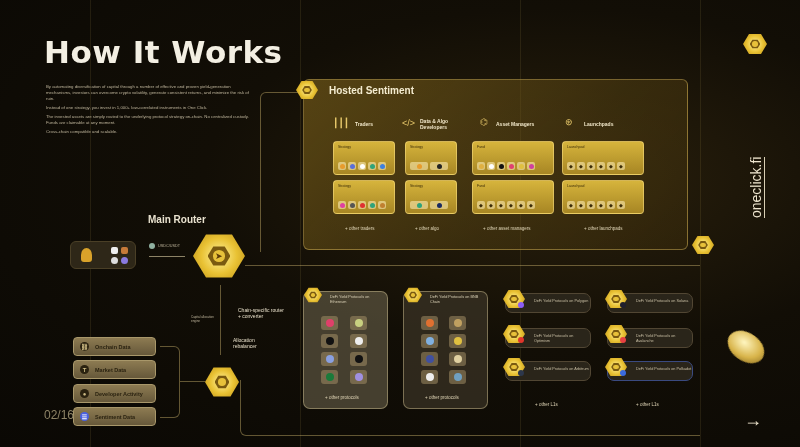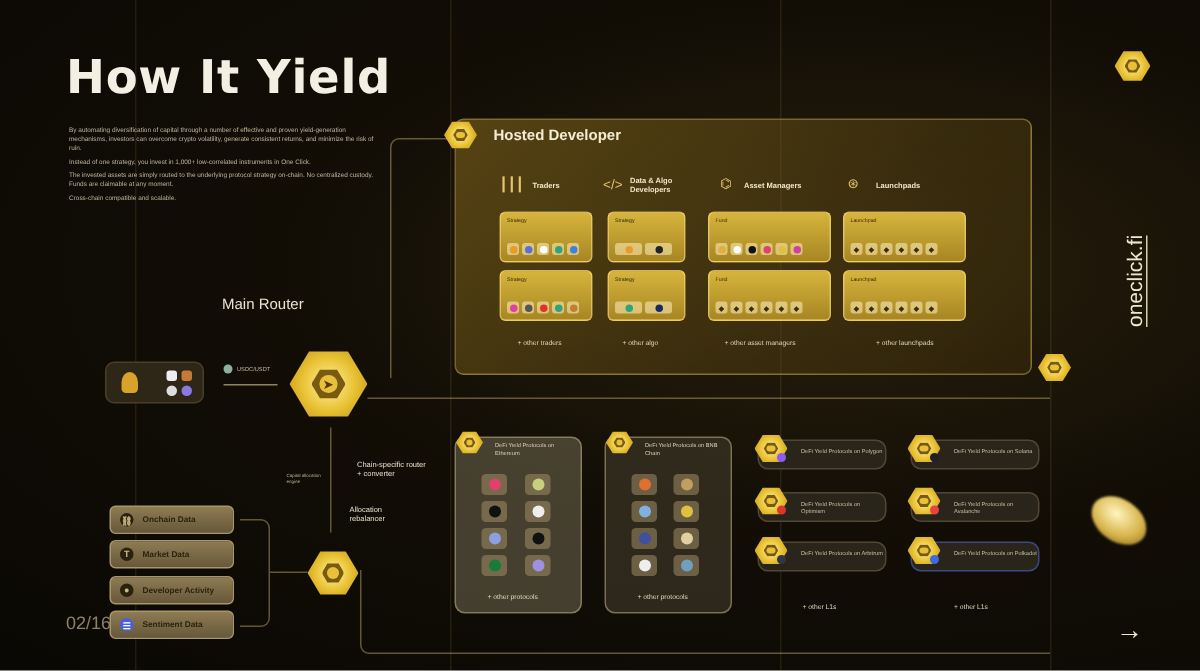--- a/index.html
+++ b/index.html
@@ -28,21 +28,21 @@
   .cat-icon { position: absolute; font-size: 9px; color: #e6c76a; }
   .card { position: absolute; border-radius: 4px; background: linear-gradient(180deg, #d6b43c, #a78624); border: 1px solid rgba(255,230,140,0.5); }
   .card .ctitle { position: absolute; left: 4px; top: 3px; font-size: 3.5px; color: #3b2c08; }
   .chips { position: absolute; left: 4px; bottom: 4px; display: flex; gap: 2px; }
   .chip { width: 8px; height: 8px; border-radius: 2px; background: rgba(255,240,190,0.55); display: flex; align-items: center; justify-content: center; font-size: 5px; color: #3b2c08; }
   .chip .dot { width: 5px; height: 5px; border-radius: 50%; }
   .other { position: absolute; font-size: 4.5px; color: #e2d7b8; }
 
   .brand { left: 748px; top: 218px; transform: rotate(-90deg); transform-origin: left top; font-size: 14px; color: #efe6cf; border-bottom: 1px solid #d9cfb4; white-space: nowrap; }
 
-  .router-title { left: 148px; top: 198px; font-size: 10px; font-weight: normal; color: #e9e2cf; }
+  .router-title { left: 148px; top: 214px; font-size: 10px; font-weight: bold; color: #e9e2cf; }
   .user-box { left: 70px; top: 241px; width: 66px; height: 28px; border-radius: 6px; background: #2e2718; border: 1px solid #4a3f26; }
   .small-label { font-size: 3.8px; color: #bdb39a; }
 
   .datasrc { position: absolute; left: 73px; width: 83px; height: 19px; border-radius: 4px; background: linear-gradient(180deg, #8d7b52, #66583a); border: 1px solid #a8976a; display: flex; align-items: center; padding-left: 6px; gap: 6px; font-size: 5.5px; color: #2a2210; font-weight: bold; }
   .datasrc .ico { width: 9px; height: 9px; border-radius: 50%; background: #2a2210; color: #cdbb84; font-size: 6px; display: flex; align-items: center; justify-content: center; }
 
   .chain-box { position: absolute; border-radius: 7px; border: 1px solid rgba(200,185,140,0.5); }
   .chain-title { position: absolute; font-size: 3.8px; color: #d8cfb4; line-height: 5px; }
   .proto { position: absolute; width: 17px; height: 14px; border-radius: 3px; background: rgba(160,140,100,0.55); display: flex; align-items: center; justify-content: center; }
   .proto .pd { width: 8px; height: 8px; border-radius: 50%; }
@@ -58,21 +58,21 @@
   .coin { left: 726px; top: 333px; width: 40px; height: 28px; border-radius: 50%; background: radial-gradient(ellipse at 40% 40%, #fff6c0, #d8b44a 55%, #7a5d18); transform: rotate(35deg); filter: blur(0.6px); }
 </style>
 </head>
 <body>
 
 <div class="vline" style="left:90px;top:0;height:447px;"></div>
 <div class="vline" style="left:300px;top:0;height:447px;"></div>
 <div class="vline" style="left:520px;top:0;height:447px;"></div>
 <div class="vline" style="left:700px;top:0;height:447px;"></div>
 
-<h1 class="abs title">How It Yield</h1>
+<h1 class="abs title">How It Works</h1>
 <div class="abs intro">
   <p>By automating diversification of capital through a number of effective and proven yield-generation mechanisms, investors can overcome crypto volatility, generate consistent returns, and minimize the risk of ruin.</p>
   <p>Instead of one strategy, you invest in 1,000+ low-correlated instruments in One Click.</p>
   <p>The invested assets are simply routed to the underlying protocol strategy on-chain. No centralized custody. Funds are claimable at any moment.</p>
   <p>Cross-chain compatible and scalable.</p>
 </div>
 
 <div class="hex" style="left:743px;top:33px;width:24px;height:22px;">
     <div class="inner"></div>
     <div class="core"></div>
@@ -80,21 +80,21 @@
 
 <div class="conn" style="left:260px;top:92px;width:44px;height:160px;border-right:none;border-bottom:none;border-radius:6px 0 0 0;"></div>
 <div class="conn" style="left:245px;top:265px;width:455px;height:1px;border-width:1px 0 0 0;"></div>
 <div class="conn" style="left:240px;top:380px;width:460px;height:56px;border-top:none;border-right:none;border-radius:0 0 0 6px;"></div>
 
 <div class="abs hosted"></div>
 <div class="hex" style="left:296px;top:80px;width:22px;height:20px;">
     <div class="inner"></div>
     <div class="core"></div>
   </div>
-<div class="abs hosted-title">Hosted Developer</div>
+<div class="abs hosted-title">Hosted Sentiment</div>
 
 <span class="cat-icon" style="left:333px;top:118px;">┃┃┃</span>
 <span class="cat" style="left:355px;top:121px;">Traders</span>
 <span class="cat-icon" style="left:402px;top:118px;">&lt;/&gt;</span>
 <span class="cat" style="left:420px;top:118px;width:40px;">Data &amp; Algo Developers</span>
 <span class="cat-icon" style="left:480px;top:117px;">⌬</span>
 <span class="cat" style="left:496px;top:121px;">Asset Managers</span>
 <span class="cat-icon" style="left:565px;top:117px;">⊛</span>
 <span class="cat" style="left:584px;top:121px;">Launchpads</span>
 

